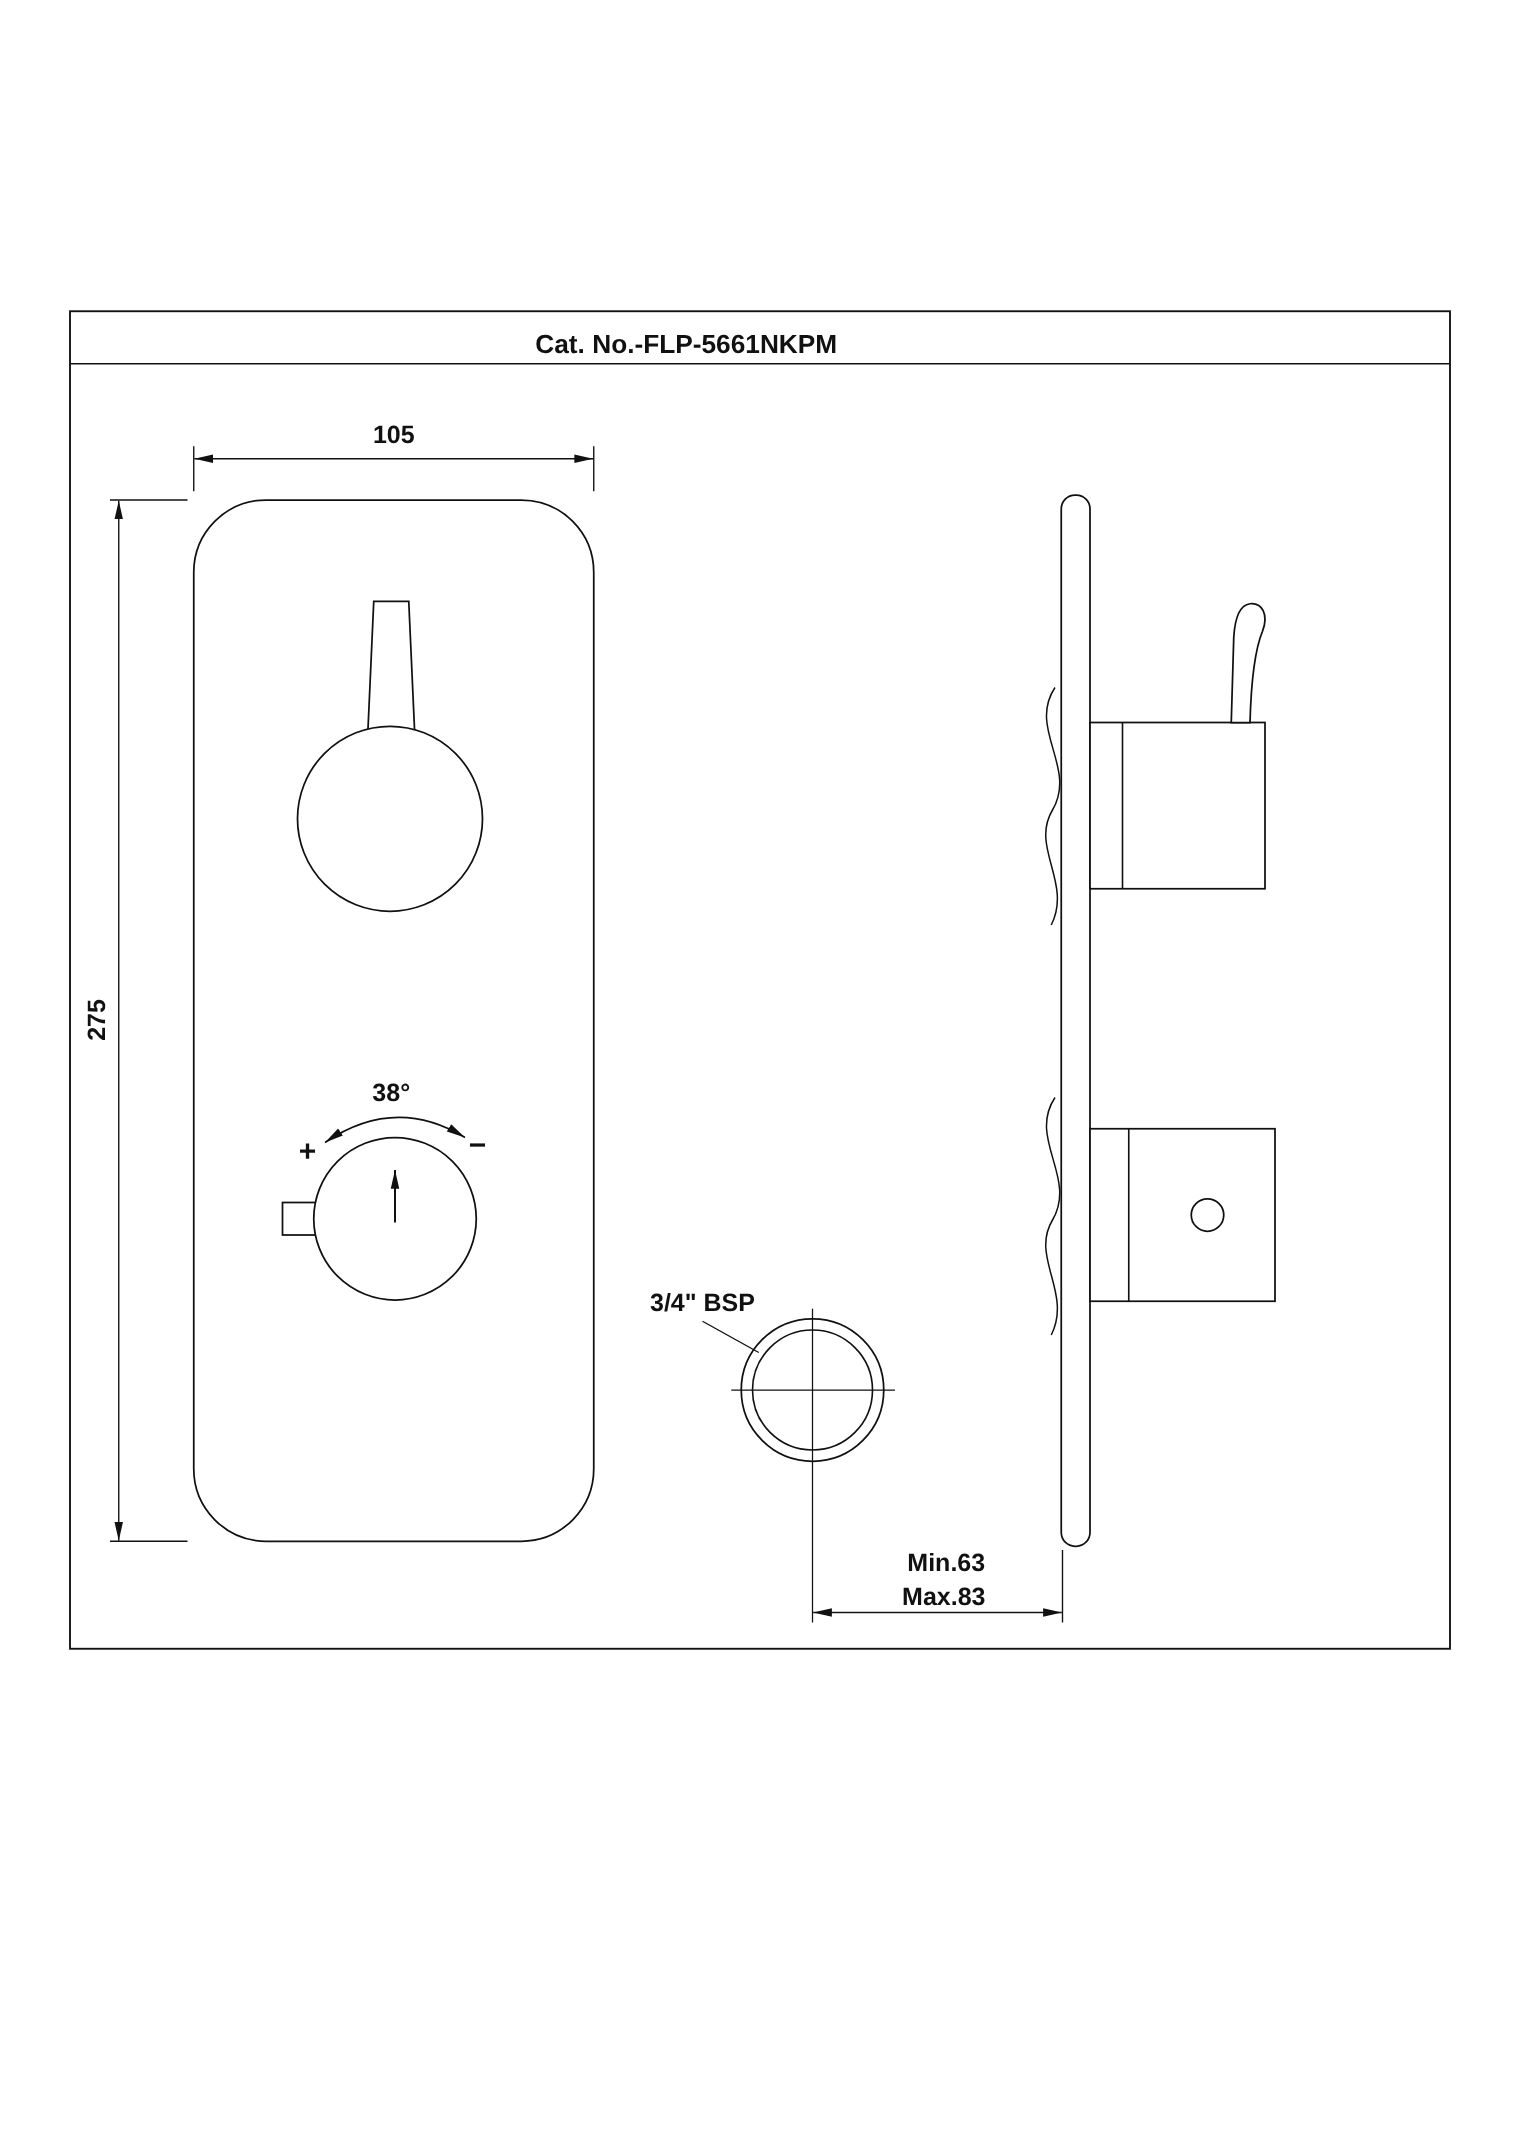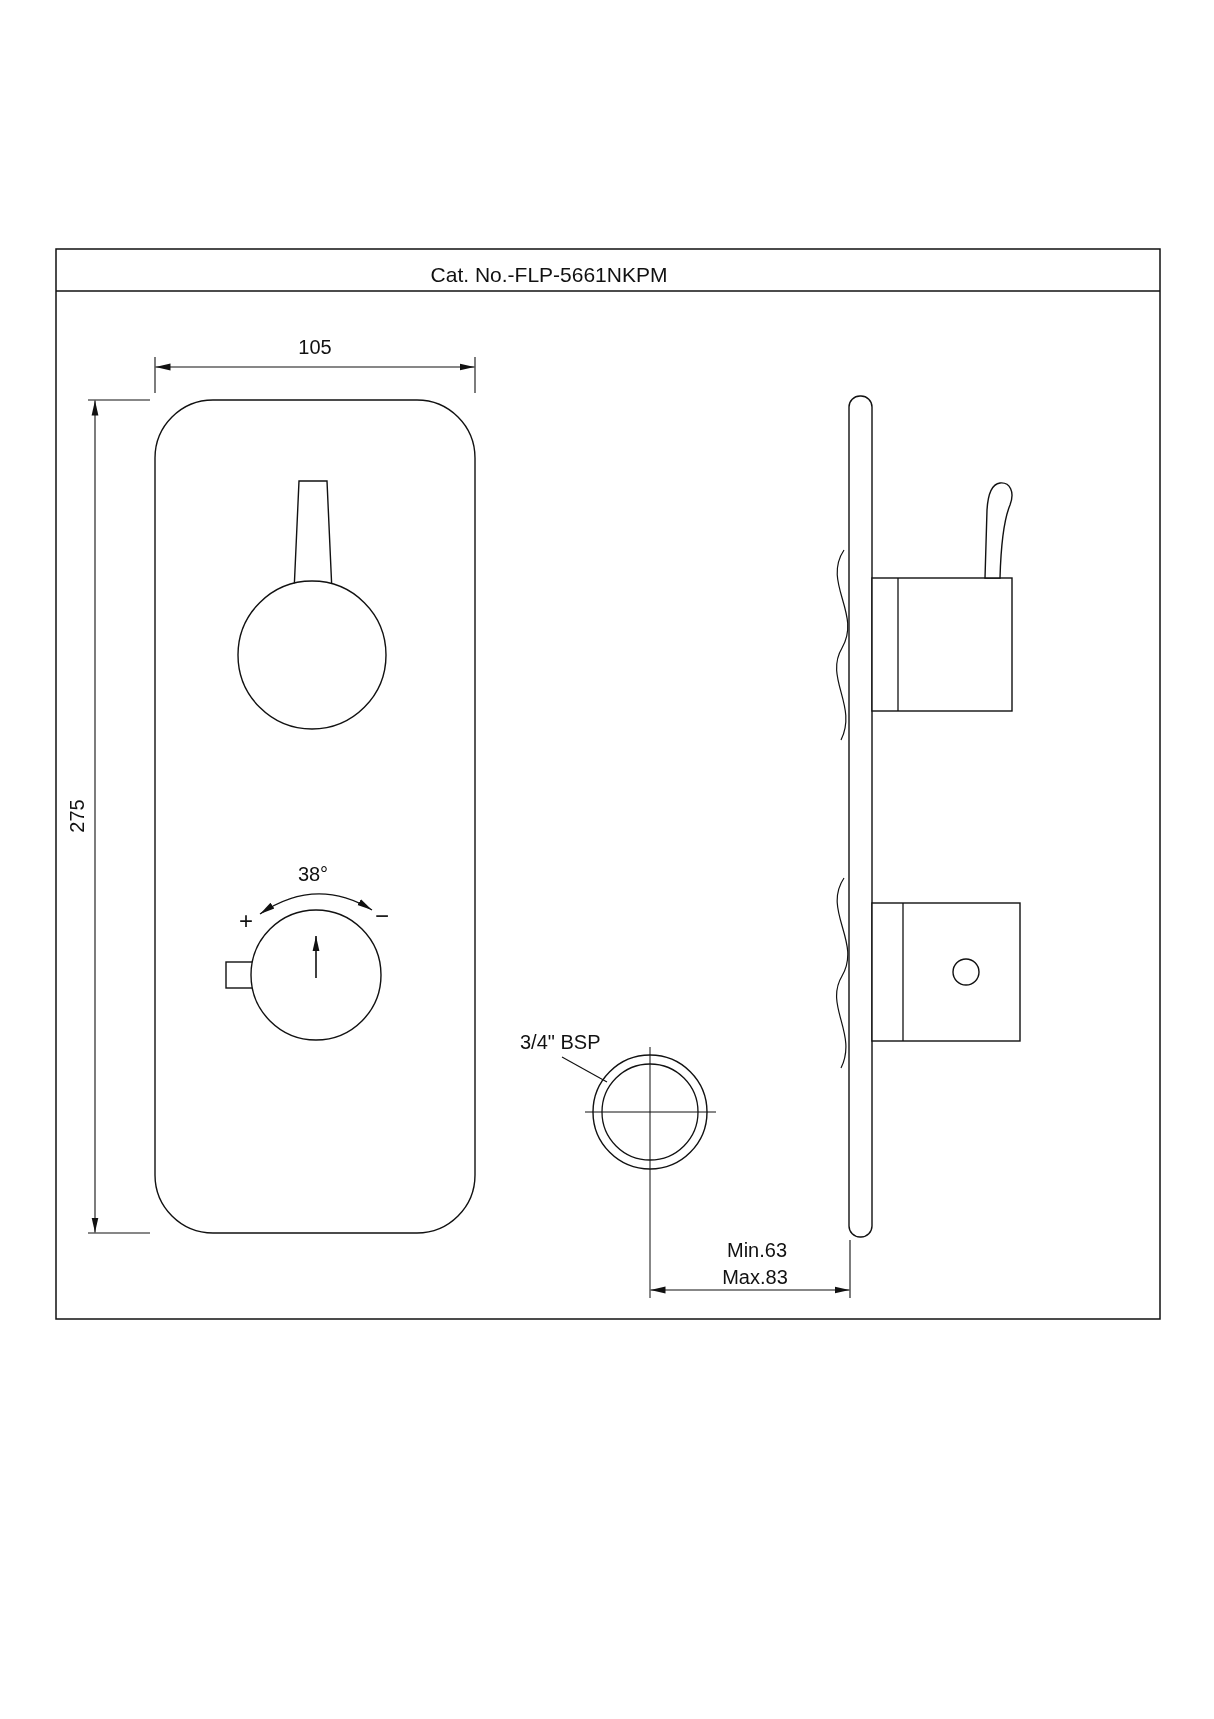--- a/index.html
+++ b/index.html
@@ -1,17 +1,17 @@
 <!DOCTYPE html>
 <html><head>
 <meta charset="utf-8">
 <style>
   html,body{margin:0;padding:0;background:#fff}
   .canvas{position:relative;width:1214px;height:1719px;background:#fff;overflow:hidden;
-          font-family:"Liberation Sans", sans-serif;}
+          font-family:"Liberation Sans", sans-serif;font-weight:bold;}
   svg{display:block}
   svg text{fill:#111;font-family:"Liberation Sans", sans-serif;}
   .dim-text{font-size:20px}
   .sign-text{font-size:24px}
   .title-text{font-size:21px}
 </style>
 </head>
 <body>
 
 <div class="canvas">

